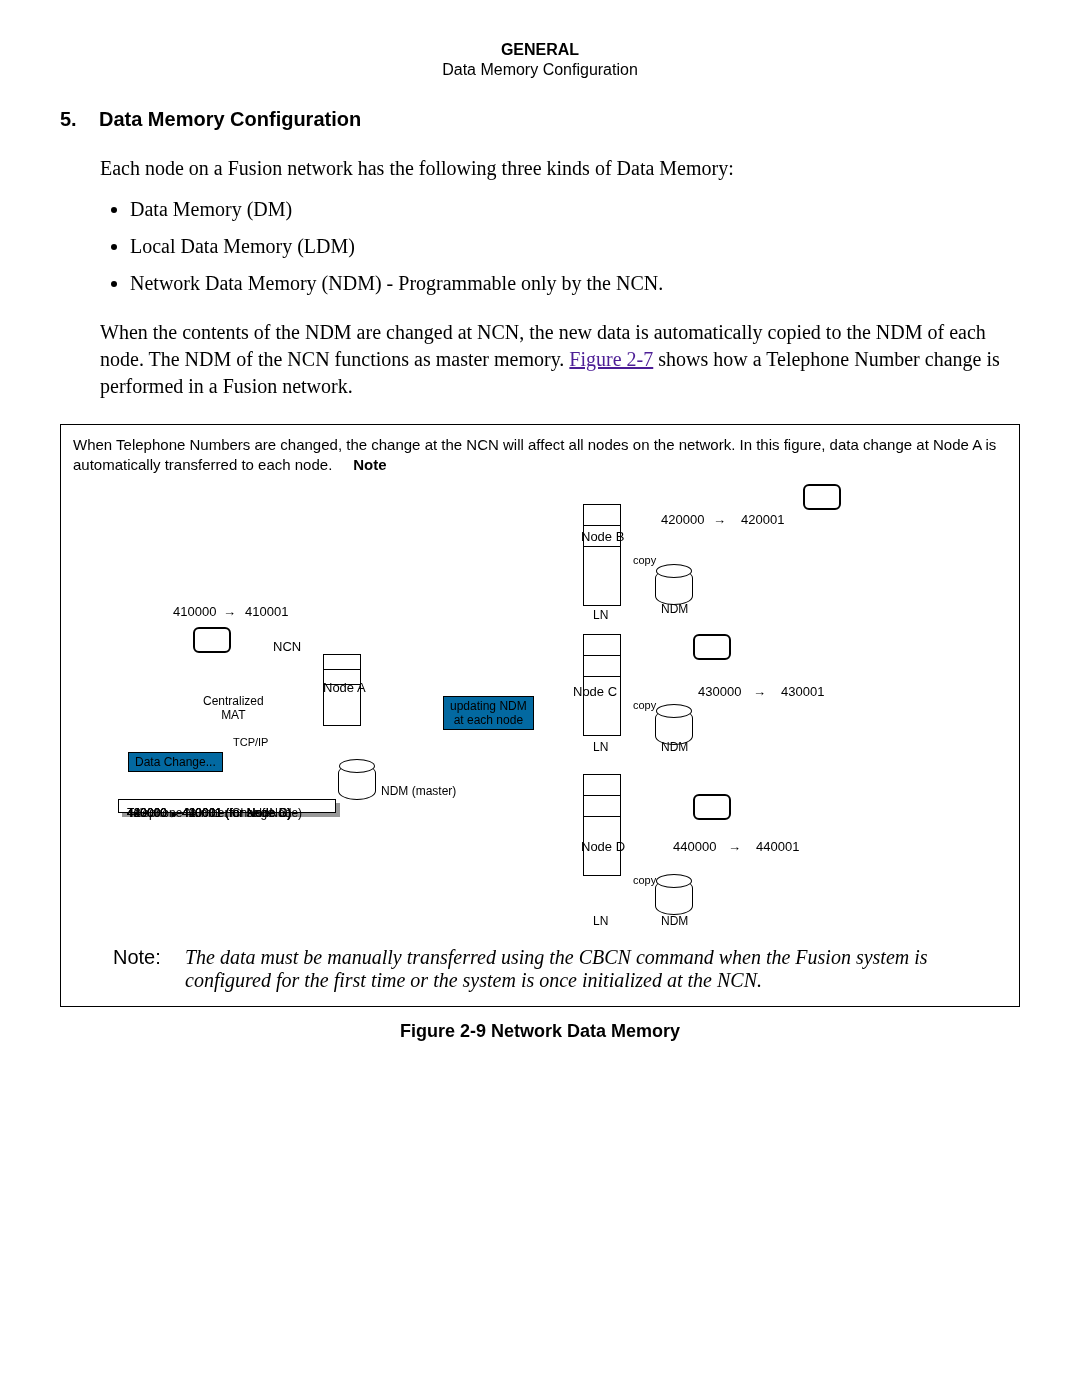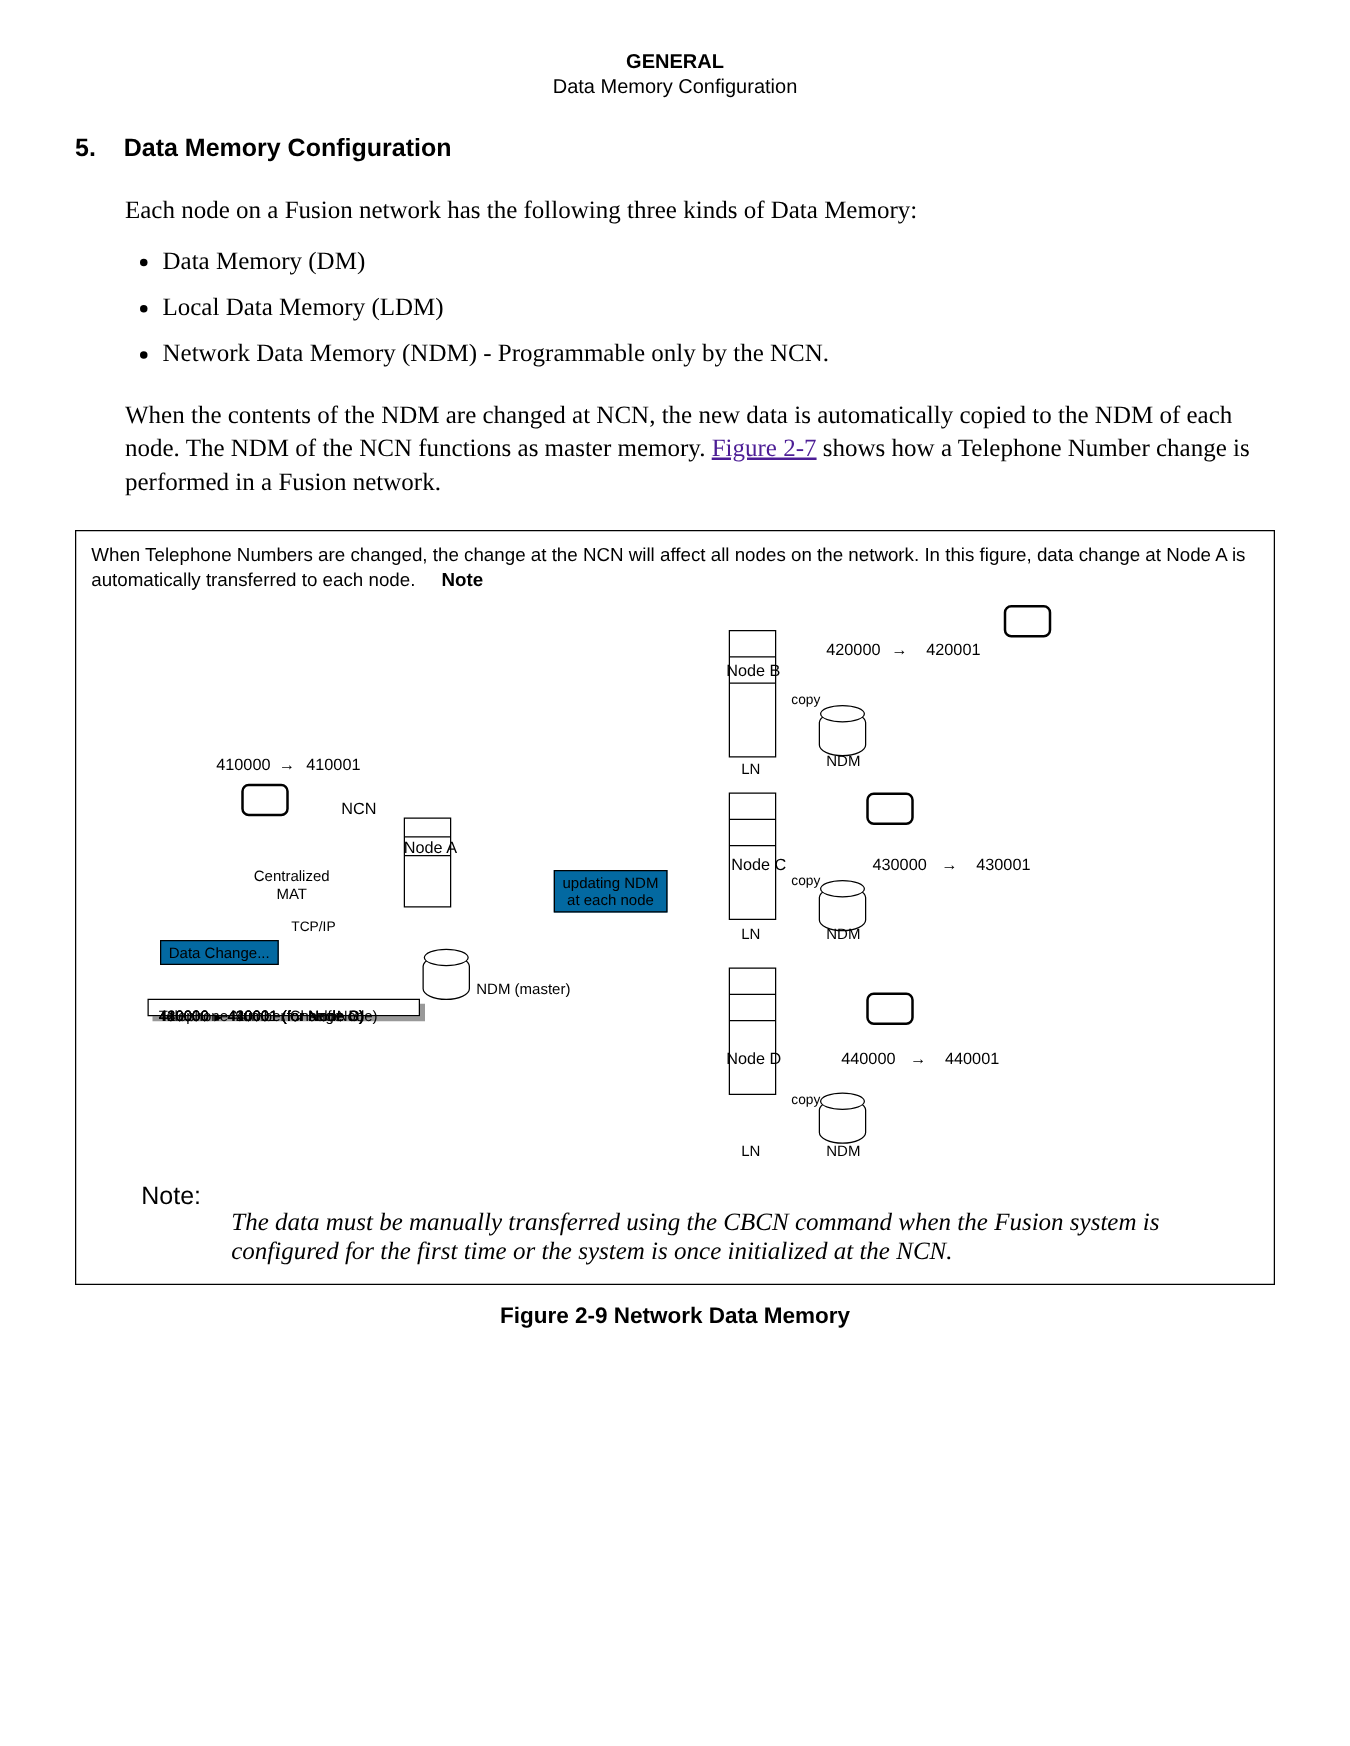--- a/index.html
+++ b/index.html
@@ -68,21 +68,21 @@
     font-family: "Times New Roman", Times, serif;
     font-size: 20px;
     margin-left: 40px;
   }
   .note-row .lbl {
     font-family: Arial, Helvetica, sans-serif;
     font-weight: normal;
     min-width: 60px;
     margin-right: 12px;
   }
-  .note-row .txt { font-style: italic; margin-top: 21px; }
+  .note-row .txt { font-style: italic; }
   .fig-caption {
     text-align: center;
     font-family: Arial, Helvetica, sans-serif;
     font-weight: bold;
     font-size: 18px;
     margin-top: 14px;
   }
   .footer {
     margin-top: 180px;
     display: flex;
@@ -168,21 +168,21 @@
     </div>
 
     <div class="diagram-area">
 
       <div style="left:100px; top:130px;">410000</div>
       <div style="left:150px; top:130px;">→</div>
       <div style="left:172px; top:130px;">410001</div>
       <div class="phone-icon" style="left:120px; top:153px;"></div>
       <div style="left:200px; top:165px; font-size:13px;">NCN</div>
       <div class="rack" style="left:250px; top:180px;"></div>
-      <div style="left:250px; top:196px; font-size:13px;">Node A</div>
+      <div style="left:250px; top:206px; font-size:13px;">Node A</div>
 
       <div style="left:130px; top:220px; font-size:12px; text-align:center; white-space:pre;">Centralized
 MAT</div>
       <div class="callout" style="left:55px; top:278px;">Data Change...</div>
       <div style="left:160px; top:262px; font-size:11px;">TCP/IP</div>
 
       <div class="cyl" style="left:265px; top:290px;"></div>
       <div style="left:308px; top:310px; font-size:12px;">NDM (master)</div>
 
       <div class="callout" style="left:370px; top:222px; white-space:pre; text-align:center;">updating NDM
@@ -201,21 +201,21 @@
       <div class="phone-icon" style="left:730px; top:10px;"></div>
       <div style="left:588px; top:38px;">420000</div>
       <div style="left:640px; top:38px;">→</div>
       <div style="left:668px; top:38px;">420001</div>
       <div class="copy-lbl" style="left:560px; top:80px;">copy</div>
       <div class="cyl" style="left:582px; top:95px;"></div>
       <div style="left:520px; top:134px; font-size:12px;">LN</div>
       <div style="left:588px; top:128px; font-size:12px;">NDM</div>
 
       <div class="rack" style="left:510px; top:160px; height:100px;"></div>
-      <div style="left:512px; top:210px;">Node C</div>
+      <div style="left:500px; top:210px;">Node C</div>
       <div class="phone-icon" style="left:620px; top:160px;"></div>
       <div style="left:625px; top:210px;">430000</div>
       <div style="left:680px; top:210px;">→</div>
       <div style="left:708px; top:210px;">430001</div>
       <div class="copy-lbl" style="left:560px; top:225px;">copy</div>
       <div class="cyl" style="left:582px; top:235px;"></div>
       <div style="left:520px; top:266px; font-size:12px;">LN</div>
       <div style="left:588px; top:266px; font-size:12px;">NDM</div>
 
       <div class="rack" style="left:510px; top:300px; height:100px;"></div>

